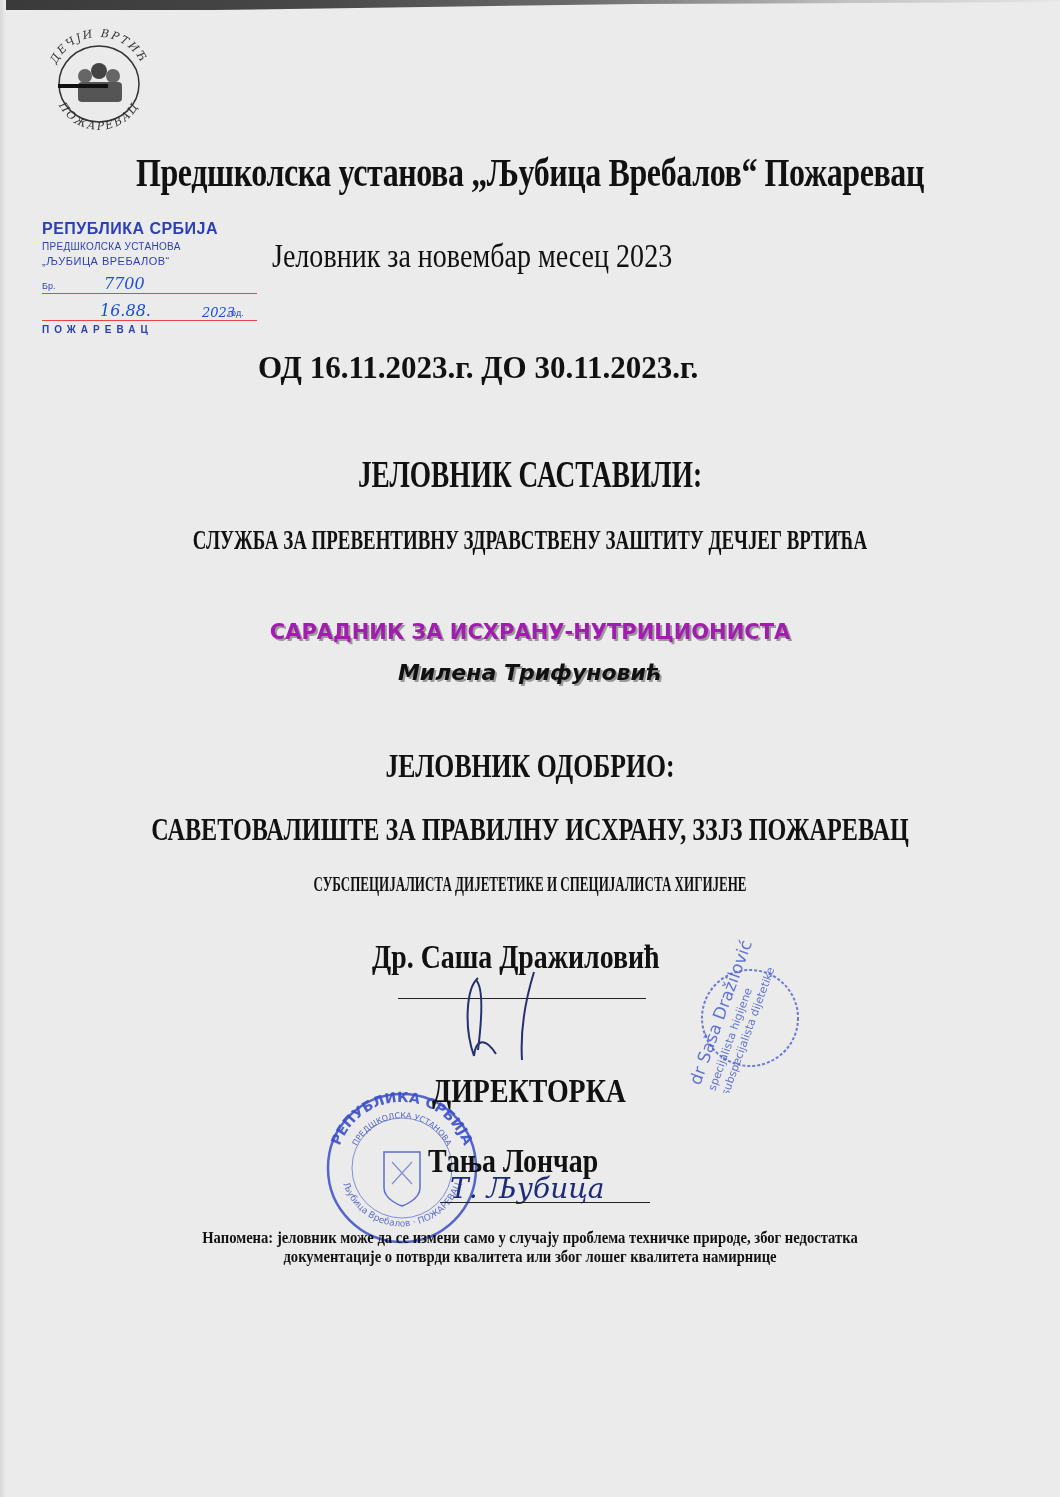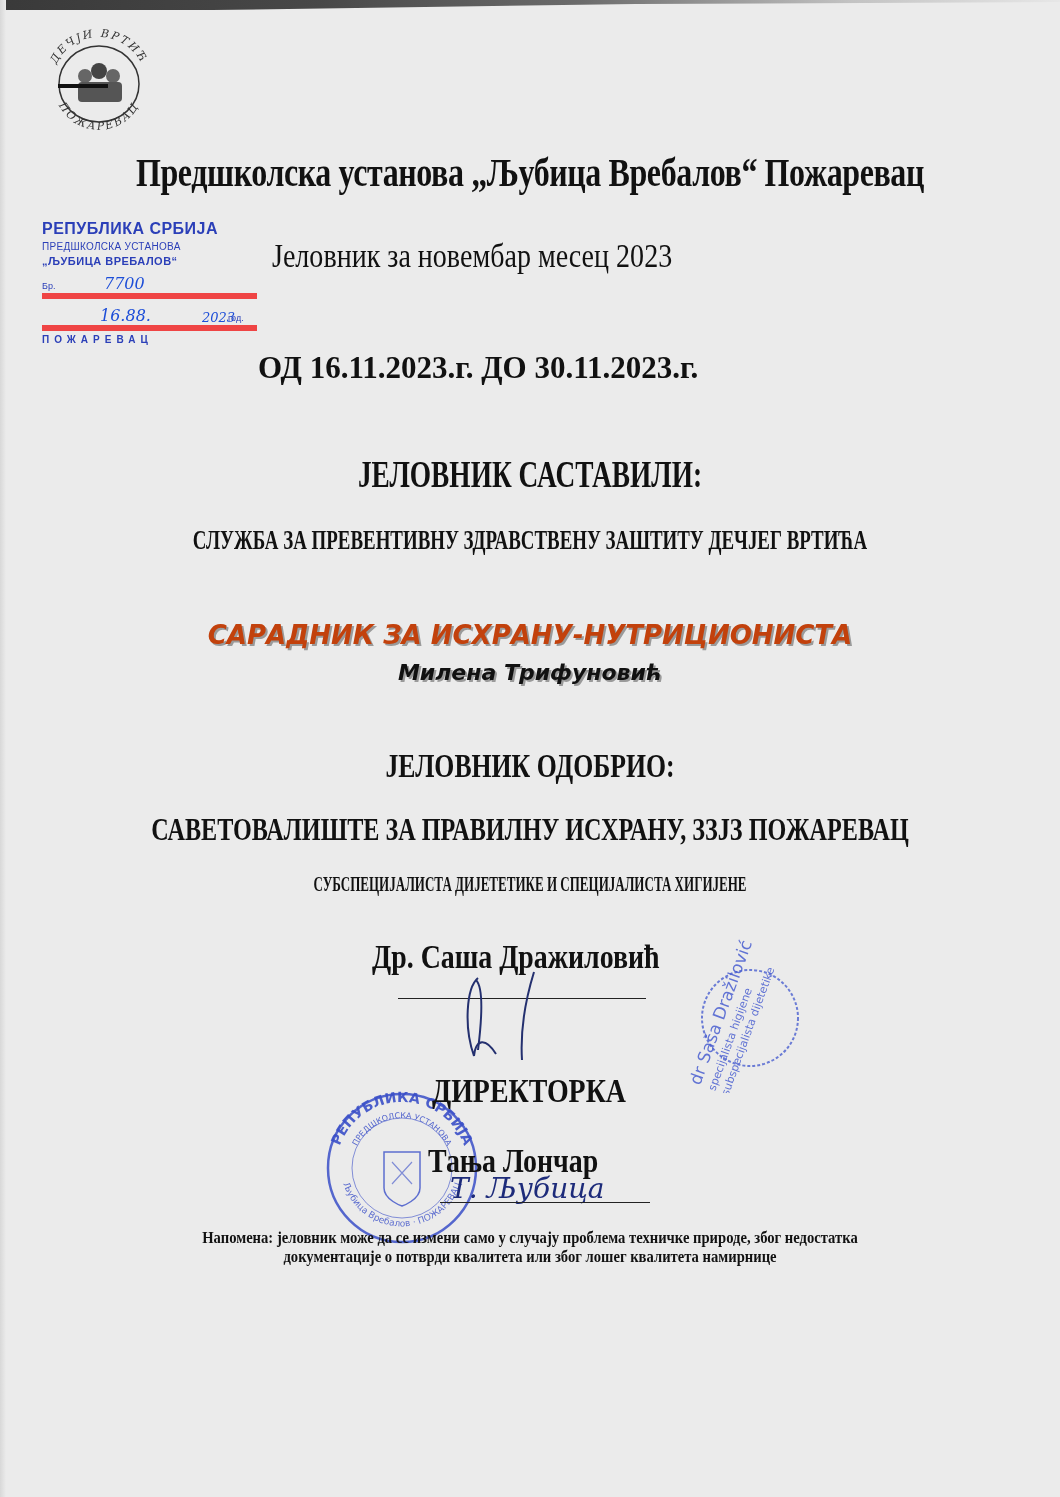--- a/index.html
+++ b/index.html
@@ -19,33 +19,33 @@
   .abs { position: absolute; }
   .center { left: 0; width: 1060px; text-align: center; }
 
   
   .logo { left: 38px; top: 26px; width: 122px; height: 112px; }
 
   
   .reg-stamp { left: 42px; top: 220px; width: 215px; height: 150px; color: #2b3fb8; font-family: "Liberation Sans", sans-serif; }
   .reg-stamp .l1 { font-size: 16px; font-weight: bold; letter-spacing: .5px; }
   .reg-stamp .l2 { font-size: 10px; letter-spacing: .3px; margin-top: 3px; }
-  .reg-stamp .l3 { font-size: 11px; font-weight: bold; margin-top: 3px; letter-spacing: .5px; }
-  .reg-stamp .row { position: relative; height: 24px; border-bottom: 6px solid #ef4444; margin-top: 2px; text-align: center; }
+  .reg-stamp .l3 { font-size: 11px; font-weight: normal; margin-top: 3px; letter-spacing: .5px; }
+  .reg-stamp .row { position: relative; height: 24px; border-bottom: 1px solid #ef4444; margin-top: 2px; text-align: center; }
   .reg-stamp .hand { font-family: "DejaVu Serif", serif; font-style: italic; font-size: 16px; color: #1d4ed8; position: absolute; bottom: 0; }
   .reg-stamp .small { font-size: 9px; position: absolute; bottom: 2px; }
   .reg-stamp .l6 { font-size: 10px; font-weight: bold; letter-spacing: 5px; margin-top: 3px; }
 
   .title-main { top: 148px; font-size: 41px; font-weight: bold; transform: scaleX(.78); transform-origin: center; letter-spacing: -.5px; white-space: nowrap; }
   .subtitle { top: 238px; left: 272px; font-size: 33px; transform: scaleX(.85); transform-origin: left; white-space: nowrap; }
   .dates { top: 350px; left: 258px; font-size: 31px; font-weight: bold; white-space: nowrap; }
 
   .h-compiled { top: 452px; font-size: 38px; font-weight: bold; transform: scaleX(.72); white-space: nowrap; }
   .service { top: 525px; font-size: 27px; transform: scaleX(.7); white-space: nowrap; font-weight: bold; }
-  .role { top: 620px; font-family: "DejaVu Sans", sans-serif; font-size: 26px; font-weight: bold; font-style: italic; color: #c2410c; text-shadow: 2px 2px 0 #9a9a9a; white-space: nowrap; }
+  .role { top: 620px; font-family: "DejaVu Sans", sans-serif; font-size: 21px; font-weight: bold; color: #a21caf; text-shadow: 2px 2px 0 #9a9a9a; white-space: nowrap; }
   .role-name { top: 660px; font-family: "DejaVu Sans", sans-serif; font-size: 22px; font-weight: bold; font-style: italic; text-shadow: 2px 2px 0 #9a9a9a; }
 
   .h-approved { top: 748px; font-size: 33px; font-weight: bold; transform: scaleX(.78); white-space: nowrap; }
   .counsel { top: 812px; font-size: 31px; font-weight: bold; transform: scaleX(.78); white-space: nowrap; }
   .subspec { top: 872px; font-size: 21px; font-weight: bold; transform: scaleX(.62); white-space: nowrap; }
 
   .doctor { top: 938px; left: 372px; font-size: 34px; font-weight: bold; transform: scaleX(.82); transform-origin: left; white-space: nowrap; }
   .sig-line1 { left: 398px; top: 998px; width: 248px; height: 1px; background: #222; }
   .sig1 { left: 456px; top: 968px; width: 100px; height: 100px; }
 

